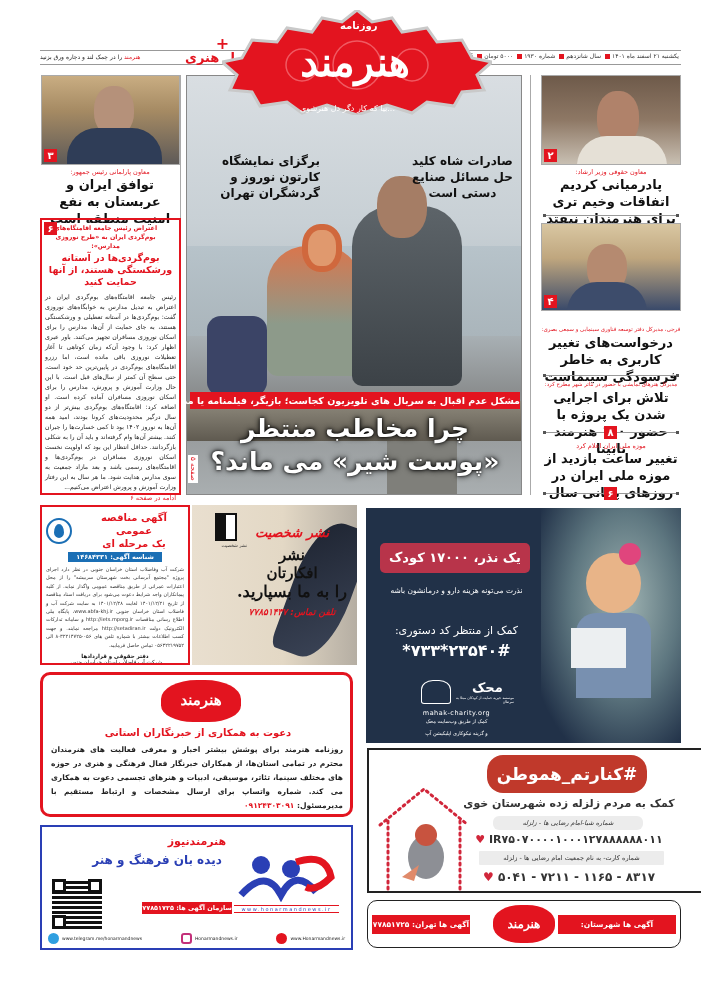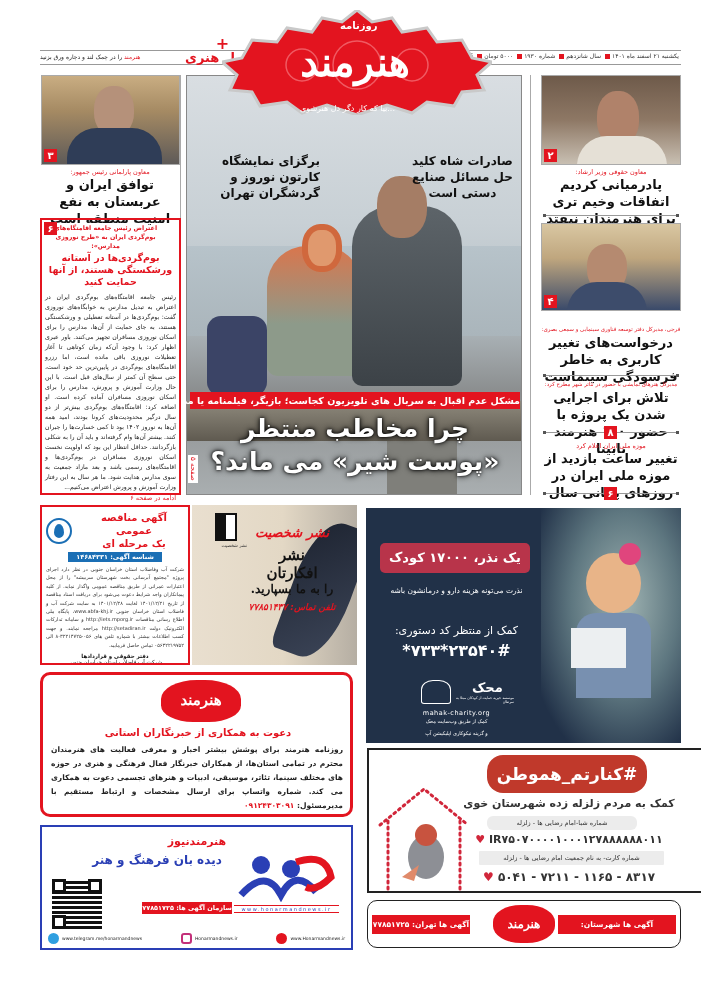--- a/index.html
+++ b/index.html
@@ -183,21 +183,21 @@
 <div class="ad ad-nashr">
   <div style="position:absolute;left:100px;top:15px;width:60px;height:140px;background:linear-gradient(135deg,#1d2330,#3c4558);border-radius:50% 10% 50% 10%;transform:rotate(20deg);"></div>
   <div style="position:absolute;right:120px;top:8px;width:22px;height:28px;background:#fff;border:2px solid #111;">
     <div style="position:absolute;left:0;top:0;width:9px;height:24px;background:#111;"></div>
   </div>
   <div style="position:absolute;right:110px;top:38px;font-size:4.5px;color:#333;">نشر شخصیت</div>
   <div style="position:absolute;right:10px;top:20px;width:110px;text-align:center;">
     <div style="font-size:13px;font-weight:bold;color:#e3141f;font-style:italic;">نشر شخصیت</div>
     <div style="font-size:15px;font-weight:bold;font-family:'DejaVu Serif',serif;margin-top:6px;">نشر</div>
     <div style="font-size:15px;font-weight:bold;font-family:'DejaVu Serif',serif;">افکارتان</div>
-    <div style="font-size:12px;font-weight:bold;font-family:'DejaVu Serif',serif;">را به ما بسپارید.</div>
+    <div style="font-size:16px;font-weight:bold;font-family:'DejaVu Serif',serif;">را به ما بسپارید.</div>
     <div style="font-size:9px;font-weight:bold;color:#e3141f;font-style:italic;margin-top:6px;">تلفن تماس: ۷۷۸۵۱۴۳۷</div>
   </div>
 </div>
 
 <div class="ad ad-mahak">
   <div style="position:absolute;left:175px;top:0;width:140px;height:235px;background:radial-gradient(ellipse at 60% 40%,#9fb3b2 0%,#5e7780 45%,#213148 85%);">
     <div style="position:absolute;left:45px;top:45px;width:55px;height:60px;background:#e8b488;border-radius:50%;"></div>
     <div style="position:absolute;left:78px;top:35px;width:22px;height:22px;background:#e0457d;border-radius:50%;"></div>
     <div style="position:absolute;left:35px;top:105px;width:75px;height:85px;background:#7890b0;border-radius:20px 20px 0 0;"></div>
     <div style="position:absolute;left:30px;top:120px;width:55px;height:40px;background:#eceff1;"></div>
@@ -227,21 +227,21 @@
   <div style="position:absolute;left:5px;top:35px;width:100px;height:108px;">
     <svg viewBox="0 0 100 108" width="100" height="108">
       <path d="M6 40 L50 4 L94 40 M14 36 L14 104 M86 36 L86 104" fill="none" stroke="#d1263a" stroke-width="3" stroke-dasharray="2 4" stroke-linecap="round"></path>
       <ellipse cx="52" cy="72" rx="18" ry="22" fill="#8d8f95"></ellipse>
       <circle cx="52" cy="50" r="11" fill="#c8533f"></circle>
       <path d="M28 92 L45 80 L40 96 Z" fill="#e08a6a"></path>
     </svg>
   </div>
   <div style="position:absolute;left:118px;top:5px;width:160px;height:38px;background:#c0392b;border-radius:16px;color:#fff;font-size:17px;font-weight:bold;text-align:center;line-height:38px;">#کنارتم_هموطن</div>
   <div style="position:absolute;left:90px;top:47px;width:220px;text-align:center;font-size:11px;font-weight:bold;color:#333;">کمک به مردم زلزله زده شهرستان خوی</div>
-  <div style="position:absolute;left:118px;top:66px;width:150px;height:14px;background:#ececec;border-radius:6px;text-align:center;font-size:6.5px;line-height:14px;color:#333;">شماره شبا-امام رضایی ها - زلزله</div>
+  <div style="position:absolute;left:124px;top:66px;width:150px;height:14px;background:#ececec;border-radius:6px;text-align:center;font-size:6.5px;line-height:14px;color:#333;font-style:italic;">شماره شبا-امام رضایی ها - زلزله</div>
   <div style="position:absolute;left:100px;top:83px;width:200px;text-align:center;font-size:11px;font-weight:bold;color:#333;direction:ltr;"><span style="color:#d1263a;">♥</span> <span>IR۷۵۰۷۰۰۰۰۱۰۰۰۱۲۷۸۸۸۸۸۸۰۱۱</span></div>
   <div style="position:absolute;left:110px;top:101px;width:185px;height:14px;background:#ececec;border-radius:1px;text-align:center;font-size:6.5px;line-height:14px;color:#333;">شماره کارت- به نام جمعیت امام رضایی ها - زلزله</div>
   <div style="position:absolute;left:100px;top:120px;width:200px;text-align:center;font-size:12px;font-weight:bold;color:#333;direction:ltr;"><span style="color:#d1263a;">♥</span> <span>۵۰۴۱ - ۷۲۱۱ - ۱۱۶۵ - ۸۳۱۷</span></div>
 </div>
 
 <div class="ad ad-hnews">
   <div style="position:absolute;right:15px;top:20px;width:100px;height:55px;">
     <svg viewBox="0 0 100 55" width="100" height="55">
       <circle cx="25" cy="18" r="9" fill="#2a3fb5"></circle>
       <circle cx="55" cy="22" r="9" fill="#2a3fb5"></circle>

